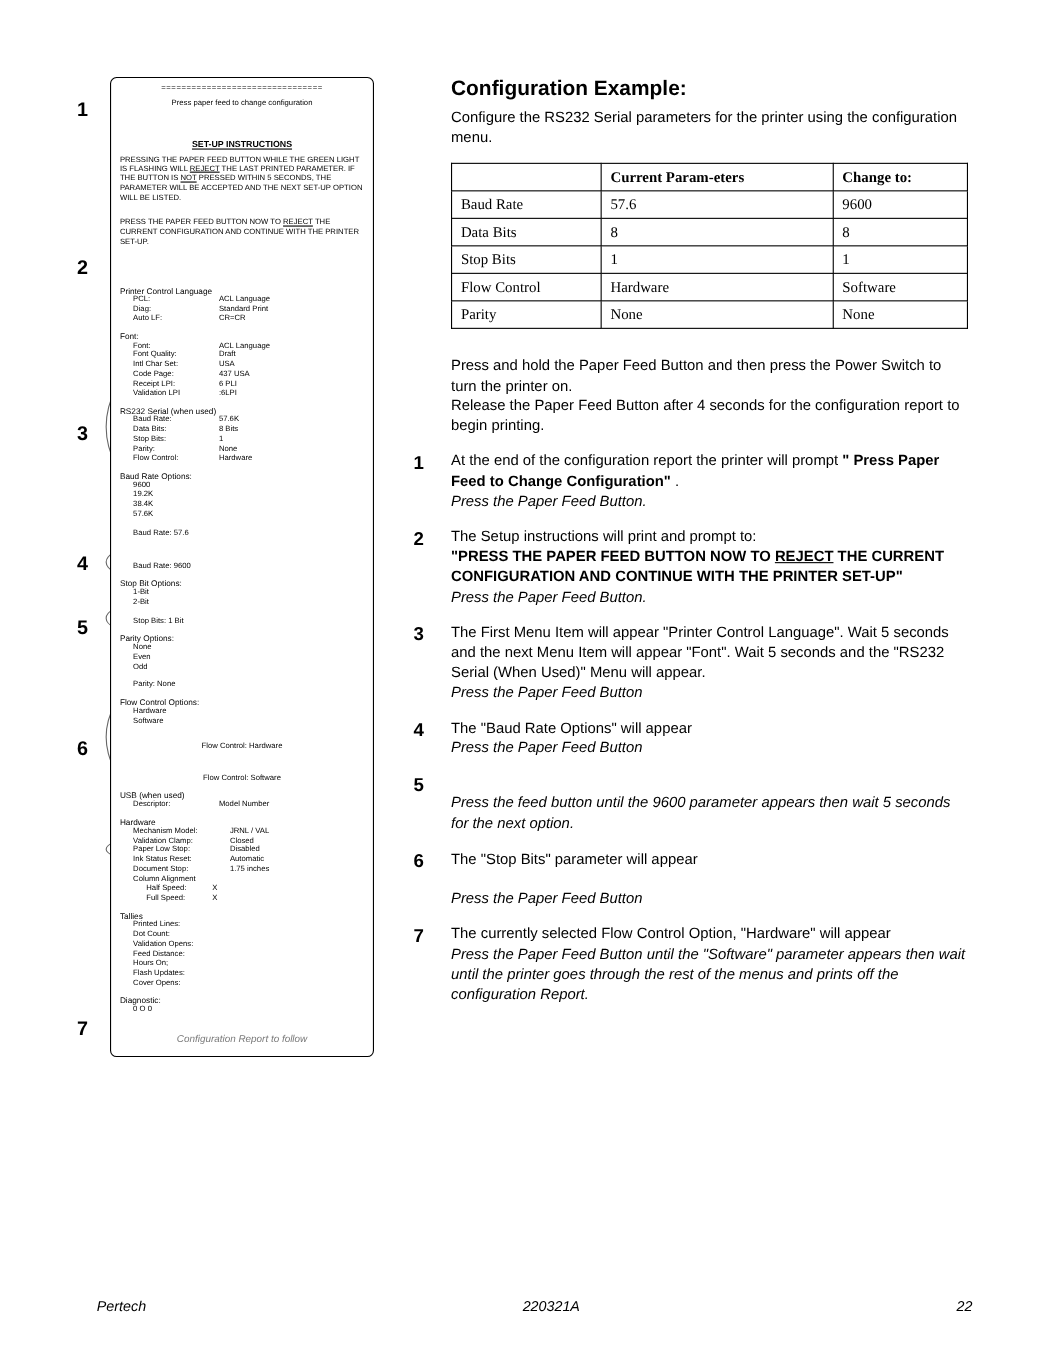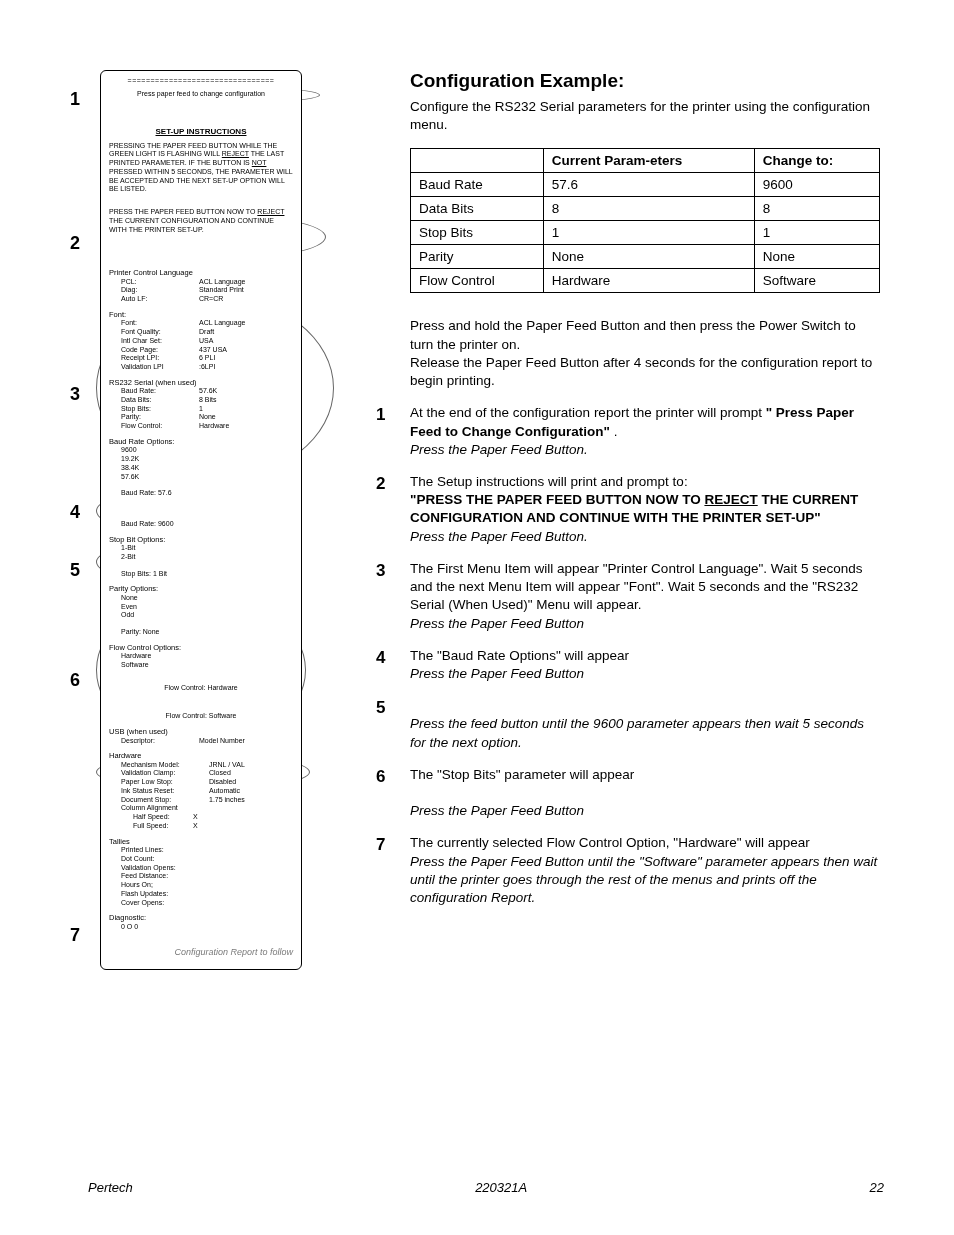--- a/index.html
+++ b/index.html
@@ -26,39 +26,39 @@
     margin-left: 40px;
     width: 470px;
   }
 
   
   .receipt-wrap {
     position: relative;
     margin-left: 30px;
   }
   .receipt {
-    width: 202px;
+    width: 240px;
     border: 1.5px solid #000;
     border-radius: 6px;
     font-size: 8px;
     line-height: 1.25;
     padding: 6px 8px 10px 8px;
     position: relative;
     background: #fff;
   }
   .r-eq { text-align: center; letter-spacing: 0.5px; font-size: 7px; }
   .r-center { text-align: center; }
   .r-title { text-decoration: underline; font-weight: bold; font-size: 8px; margin: 6px 0 4px; }
   .r-block { margin: 5px 0; font-size: 7px; }
   .r-u { text-decoration: underline; }
   .r-list { padding-left: 12px; font-size: 7px; }
   .r-kv { display: flex; }
   .r-k { width: 78px; }
   .r-section { font-size: 7.5px; margin-top: 6px; }
-  .r-footer { font-style: italic; text-align: right; font-size: 9px; margin-top: 16px; color:#7a7a7a;}
+  .r-footer { font-style: italic; text-align: center; font-size: 9px; margin-top: 16px; color:#7a7a7a;}
   .bubble {
     position: absolute;
     border: 1px solid #666;
     border-radius: 50% / 50%;
     pointer-events: none;
     background: transparent;
   }
   .num-label {
     position: absolute;
     font-weight: bold;
@@ -66,20 +66,21 @@
   }
 
   
   h2 { font-size: 19px; margin: 0 0 6px 0; }
   .intro { font-size: 13.5px; line-height: 1.35; margin-bottom: 14px; }
   table.params {
     border-collapse: collapse;
     width: 100%;
     font-size: 13.5px;
     margin-bottom: 24px;
+    font-family: Liberation Serif, serif;
   }
   table.params th, table.params td {
     border: 1px solid #000;
     padding: 4px 8px;
     text-align: left;
   }
   .step-area { position: relative; }
   .step {
     font-size: 13.5px;
     line-height: 1.35;
@@ -325,28 +326,28 @@
             <td>Data Bits</td>
             <td>8</td>
             <td>8</td>
           </tr>
       <tr>
             <td>Stop Bits</td>
             <td>1</td>
             <td>1</td>
           </tr>
       <tr>
+            <td>Flow Control</td>
+            <td>Hardware</td>
+            <td>Software</td>
+          </tr>
+      <tr>
             <td>Parity</td>
             <td>None</td>
             <td>None</td>
-          </tr>
-      <tr>
-            <td>Flow Control</td>
-            <td>Hardware</td>
-            <td>Software</td>
           </tr>
     </tbody>
       </table>
 
     <div class="step">Press and hold the Paper Feed Button and then press the Power Switch to turn the printer on.</div>
     <div class="step" style="margin-top:-14px;">Release the Paper Feed Button after 4 seconds for the configuration report to begin printing.</div>
 
     <div class="step-area">
       <div class="step">
         <span class="step-num">1</span>

